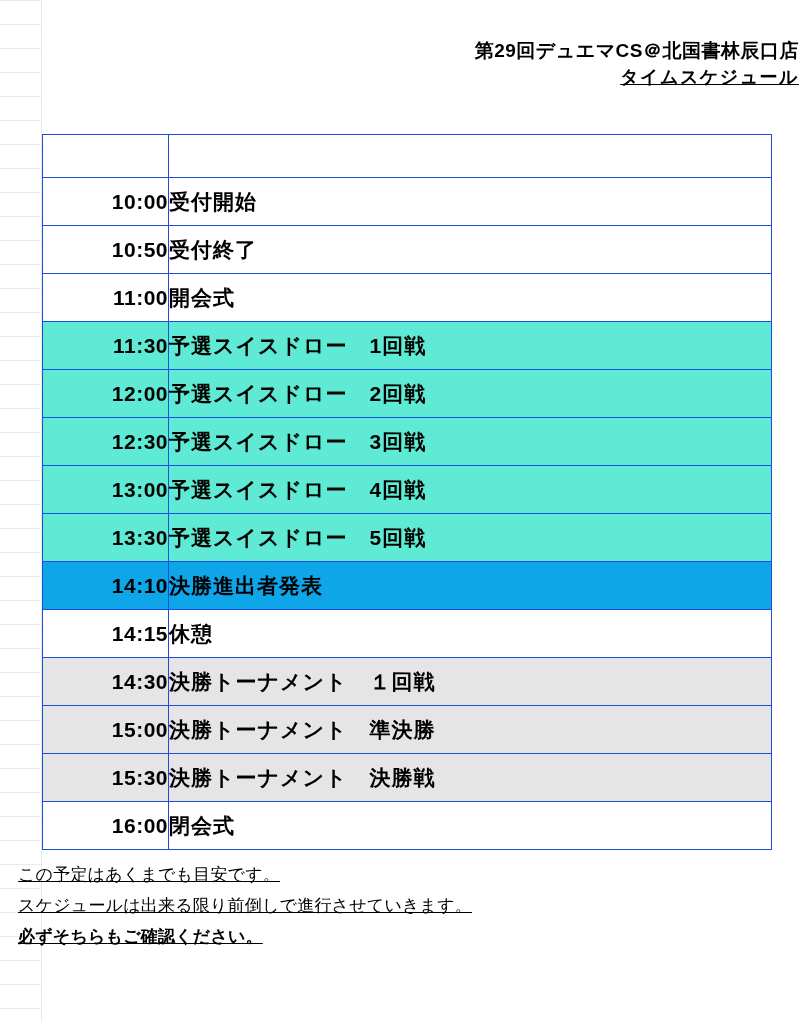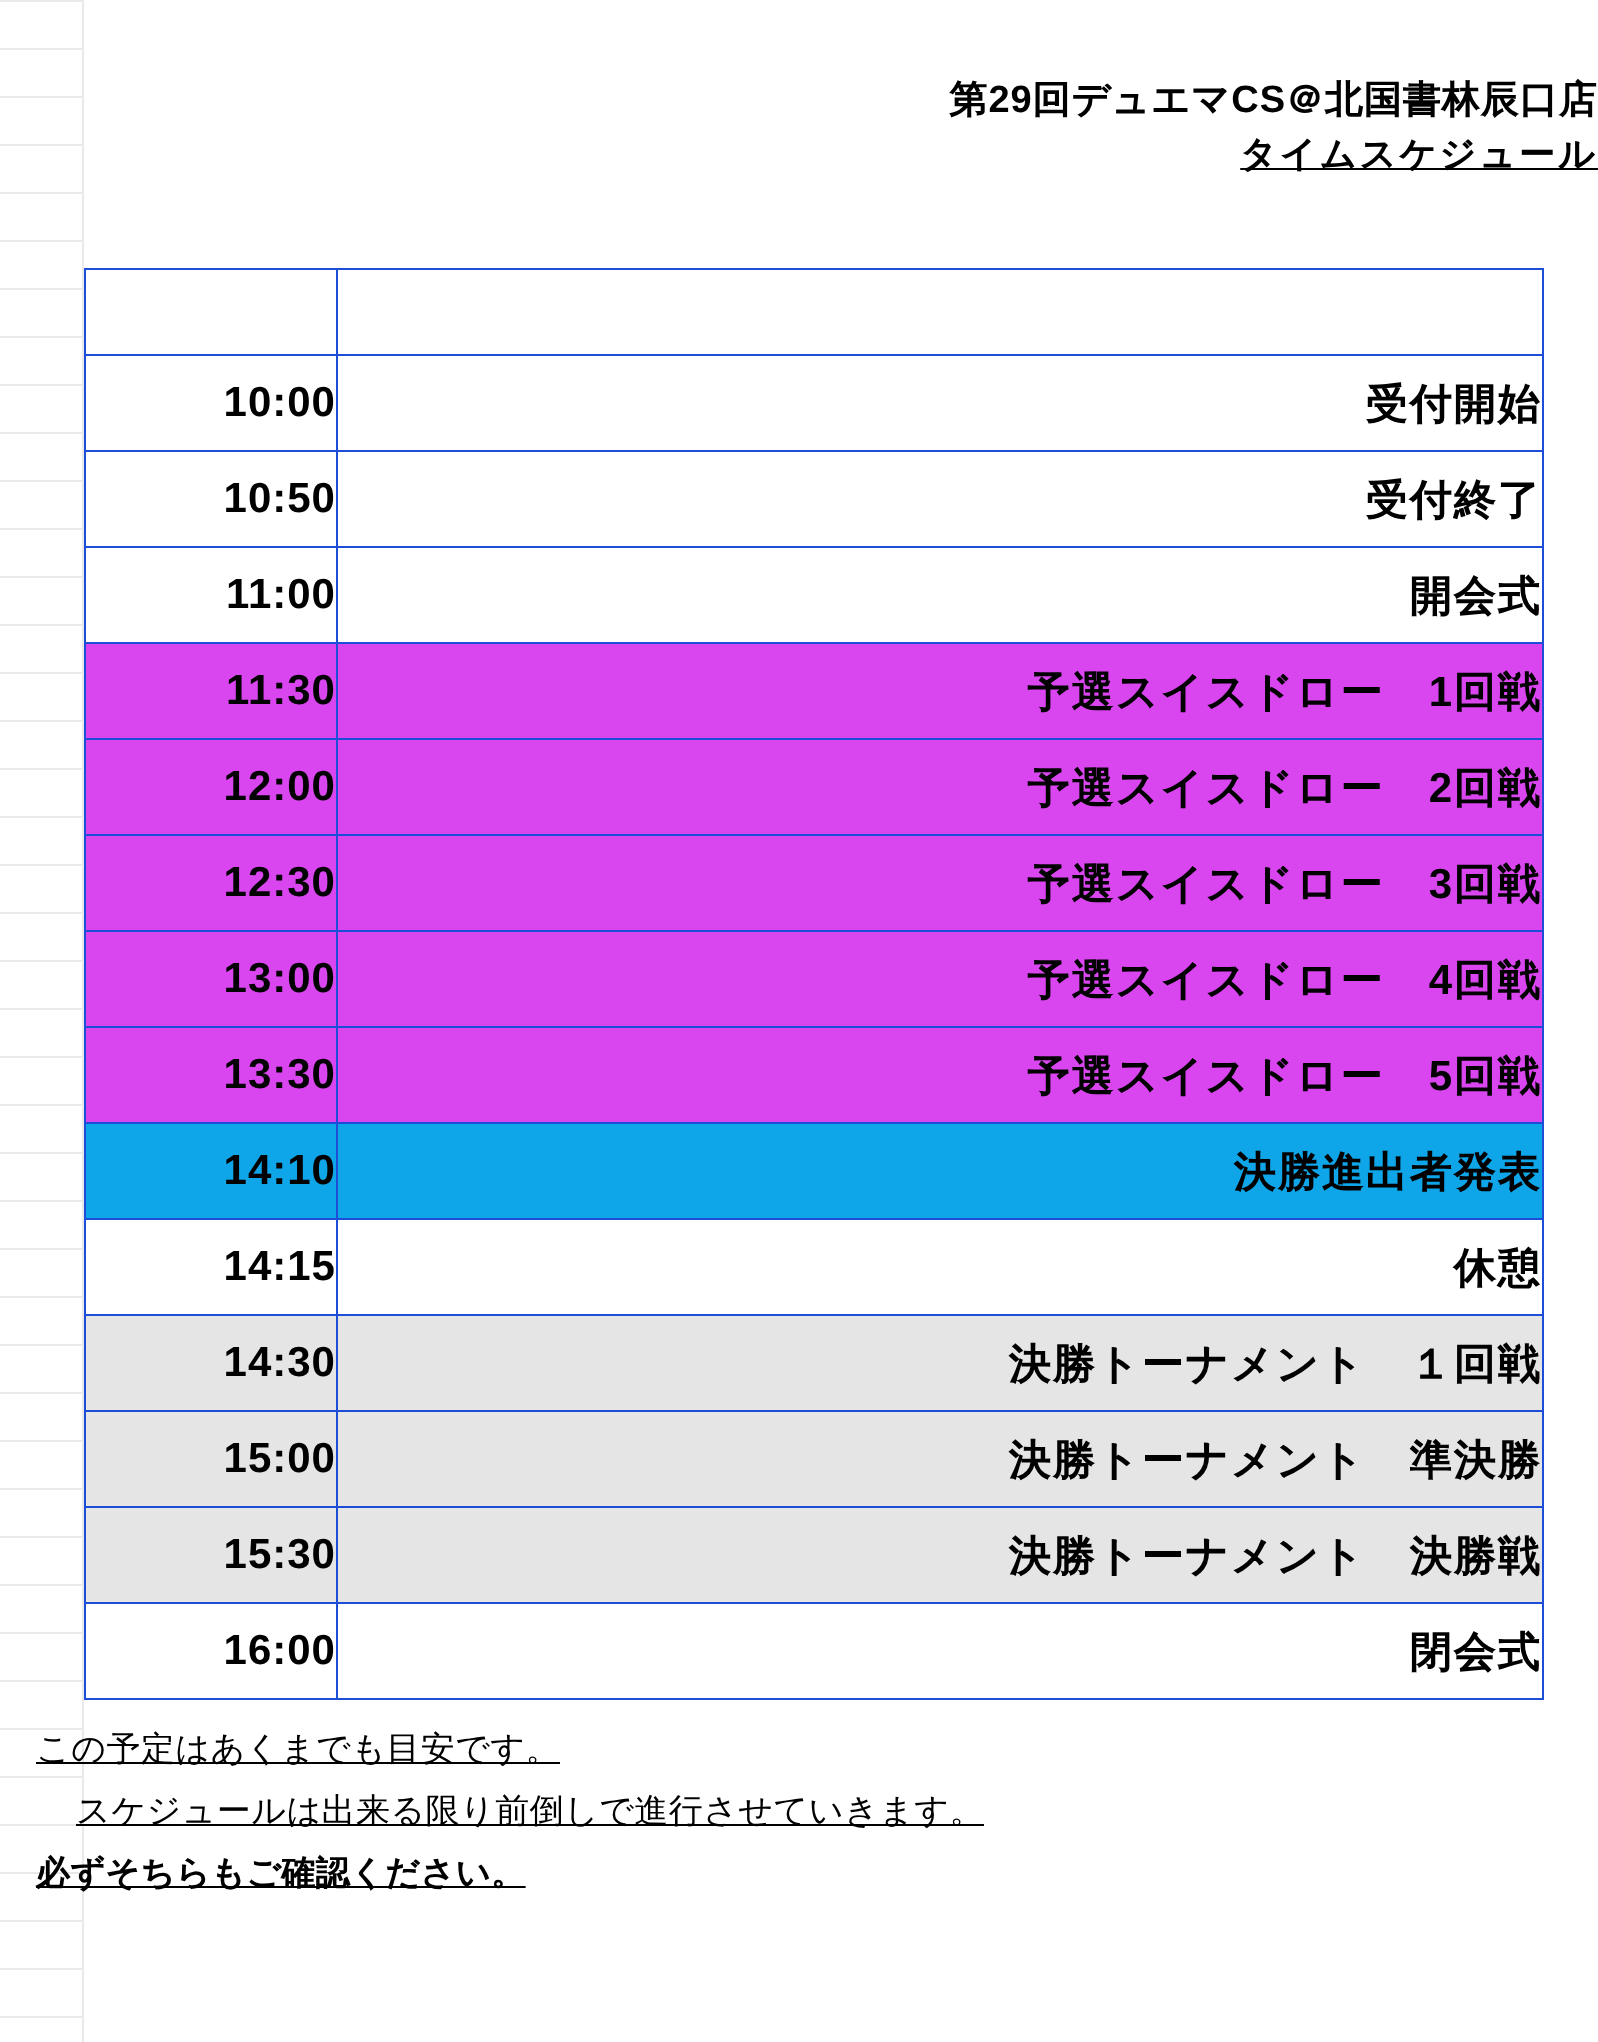--- a/index.html
+++ b/index.html
@@ -84,53 +84,53 @@
   td.time {
     width: 125px;
     text-align: right;
     padding-right: 9px;
     font-size: 21px;
     font-weight: bold;
     letter-spacing: 0.5px;
     font-family: "Liberation Sans", "DejaVu Sans", sans-serif;
   }
   td.event {
-    text-align: right;
+    text-align: left;
     padding-left: 9px;
     font-size: 21px;
     font-weight: bold;
     letter-spacing: 1px;
   }
   tr.spacer td {
     height: 42px;
   }
 
   
   .row-white td { background: #ffffff; }
-  .row-orange td { background: #d946ef; }
+  .row-orange td { background: #5eead4; }
   .row-green td { background: #0ea5e9; }
   .row-blue td { background: #e5e5e5; }
 
   .notes {
     position: absolute;
     left: 18px;
     top: 866px;
     width: 770px;
     text-decoration: underline;
   }
   .notes .note {
     font-size: 17px;
     font-weight: bold;
     line-height: 1.0;
     margin-bottom: 14px;
     letter-spacing: 0.2px;
     white-space: nowrap;
   }
   .notes .note:first-child { font-weight: normal; }
-  .notes .note:nth-child(2) { font-weight: normal; margin-left: 20px; }
+  .notes .note:nth-child(2) { font-weight: normal; }
 </style>
 </head>
 <body>
 
 <div class="margin-grid"></div>
 
 <div class="page">
 
   <div class="title-block">
     <div class="title-line1">第29回デュエマCS＠北国書林辰口店</div>

